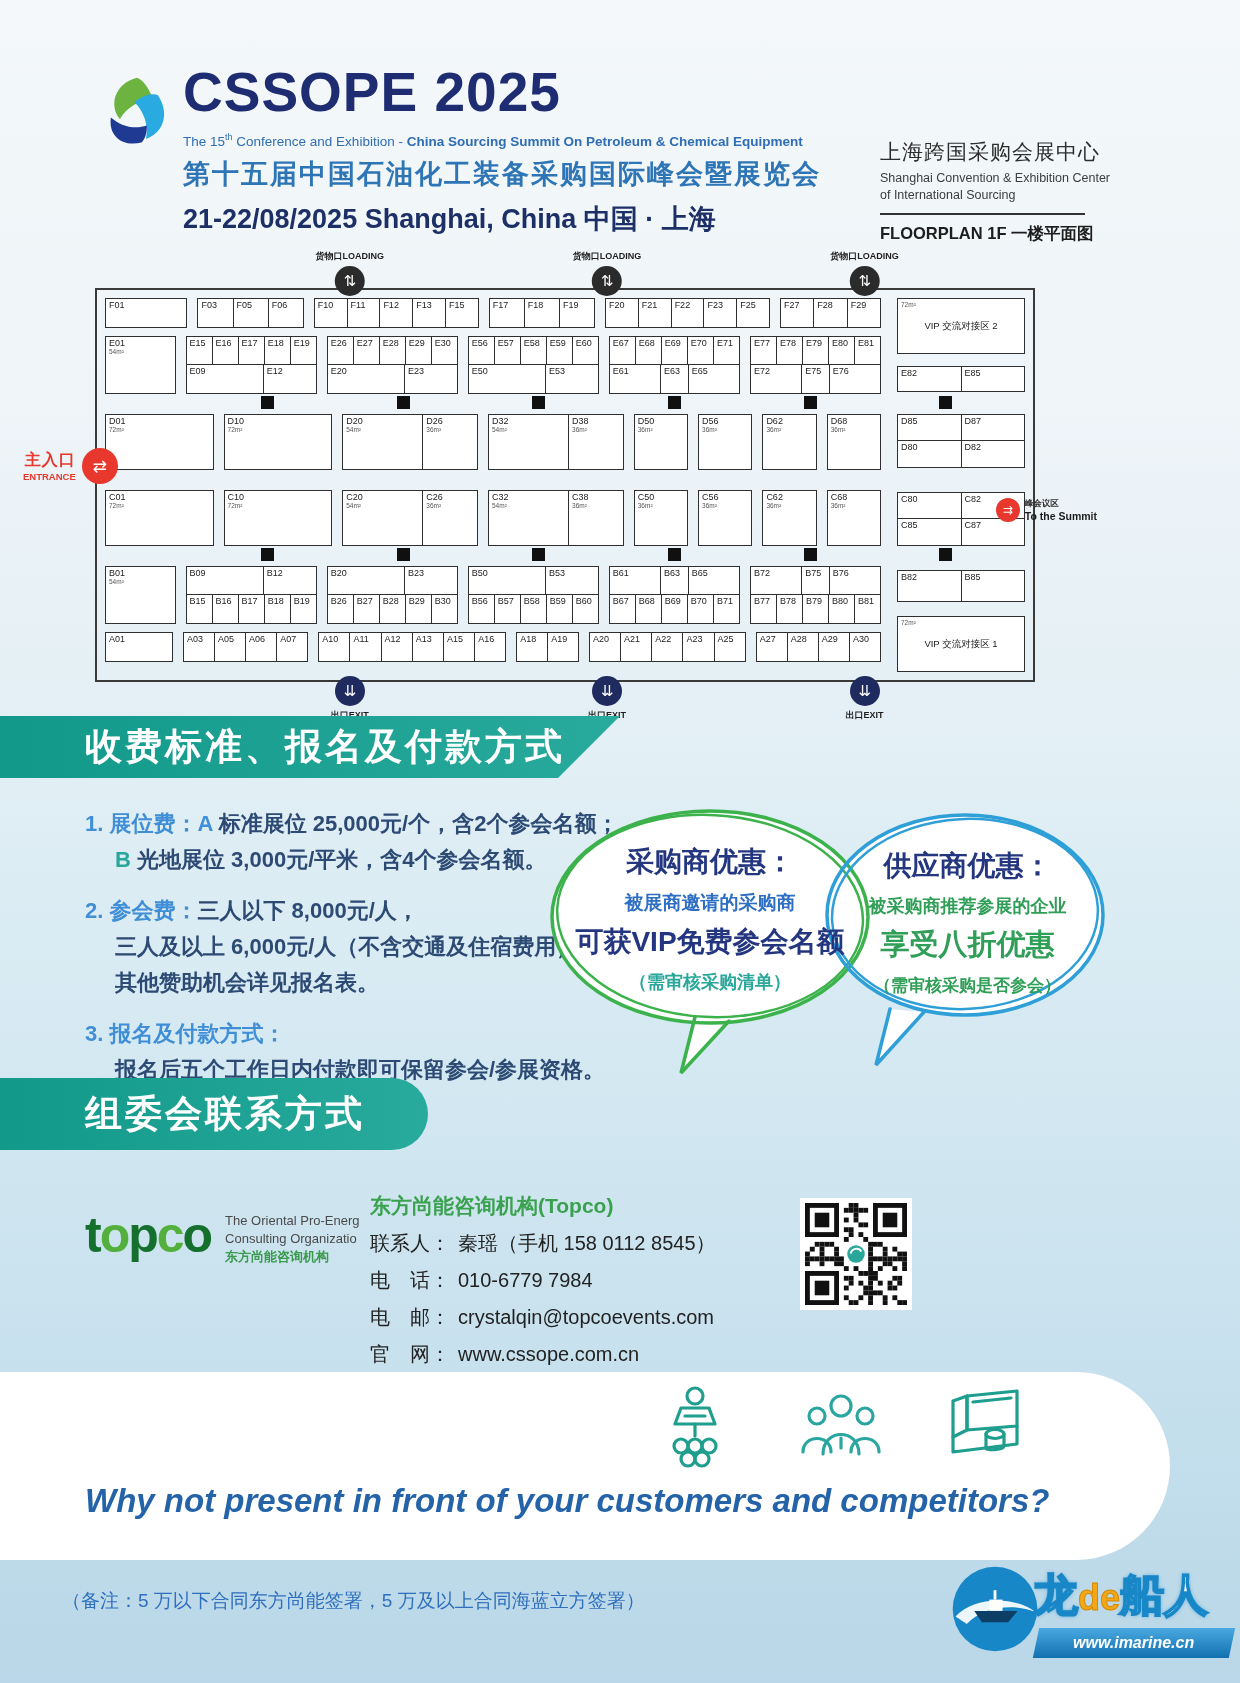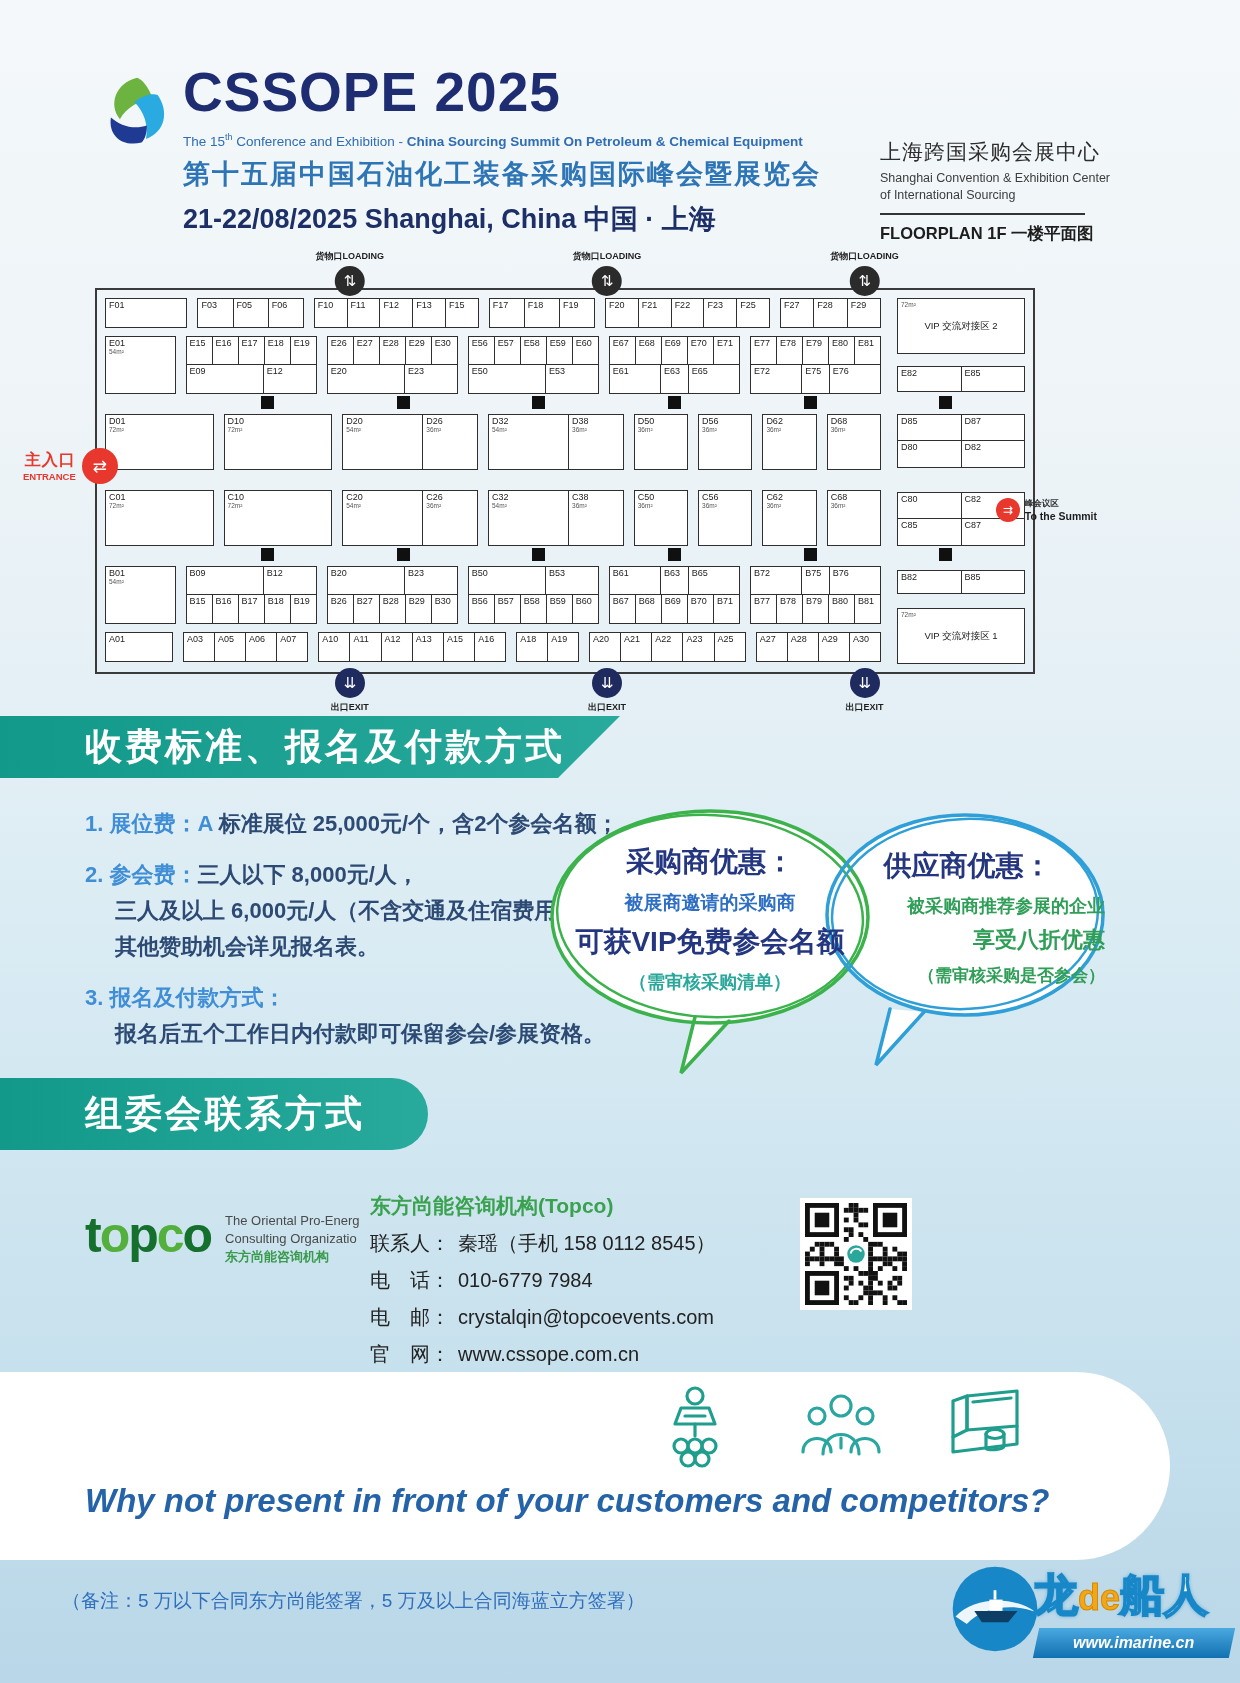--- a/index.html
+++ b/index.html
@@ -84,22 +84,22 @@
   .bubbles{position:absolute;top:795px;left:545px;width:575px;height:300px;}
   .bubbles svg{position:absolute;left:0;top:0;}
   .bubble-txt{position:absolute;text-align:center;}
   .bt-green{left:15px;top:48px;width:300px;}
   .bt-blue{left:285px;top:52px;width:275px;}
   .bub-title{font-size:28px;font-weight:bold;color:#23367f;}
   .bub-l1{margin-top:9px;font-size:19px;font-weight:bold;}
   .bub-l2{margin-top:7px;font-size:28px;font-weight:bold;}
   .bub-l3{margin-top:9px;font-size:18px;font-weight:bold;}
   .bt-green .bub-l1{color:#2e6fc4;} .bt-green .bub-l2{color:#23367f;} .bt-green .bub-l3{color:#2aa79b;}
-  .bt-blue .bub-l1,.bt-blue .bub-l2,.bt-blue .bub-l3{color:var(--green-text);text-align:right;}
-  .bt-blue .bub-l1{font-size:18px;} .bt-blue .bub-l2{font-size:22px;font-family:Liberation Serif, serif;} .bt-blue .bub-l3{font-size:17px;}
+  .bt-blue .bub-l1,.bt-blue .bub-l2,.bt-blue .bub-l3{color:var(--green-text);}
+  .bt-blue .bub-l1{font-size:18px;} .bt-blue .bub-l2{font-size:29px;font-family:Liberation Serif, serif;} .bt-blue .bub-l3{font-size:17px;}
 
   
   .contact{position:absolute;top:1192px;left:85px;width:1060px;height:170px;}
   .topco{position:absolute;left:0;top:18px;display:flex;align-items:flex-start;}
   .topco-word{font-size:50px;font-weight:bold;letter-spacing:-2px;line-height:1;}
   .topco-word .dk{color:#156f2d;} .topco-word .lt{color:#53b03c;}
   .topco-sub{margin-left:14px;margin-top:2px;font-size:13px;line-height:1.4;color:#4a4a4a;}
   .topco-sub .cn{color:#3a9a4d;font-weight:bold;}
   .contact-info{position:absolute;left:285px;top:0;}
   .contact-org{font-size:21px;color:#3aa14f;font-weight:bold;}
@@ -829,21 +829,21 @@
             </div>
             <div class="fp-subrow">
               <div class="fp-cell">
                 <div class="fp-lab">C85</div>
               </div>
               <div class="fp-cell">
                 <div class="fp-lab">C87</div>
               </div>
             </div>
           </div>
-          <div class="fp-block" style="display: flex; height: 24px; margin-top: 24px; flex: 0 0 auto;">
+          <div class="fp-block" style="display: flex; height: 32px; margin-top: 24px; flex: 0 0 auto;">
             <div class="fp-subrow">
               <div class="fp-cell">
                 <div class="fp-lab">B82</div>
               </div>
               <div class="fp-cell">
                 <div class="fp-lab">B85</div>
               </div>
             </div>
           </div>
           <div class="fp-vip" style="height: 56px; margin-top: 14px; flex: 0 0 auto;">
@@ -901,20 +901,21 @@
         <div class="fp-pillar" style="left: 61%; top: 258px;"></div>
         <div class="fp-pillar" style="left: 75.5%; top: 258px;"></div>
         <div class="fp-pillar" style="left: 90%; top: 258px;"></div>
       </div>
   </div>
 
   <div class="banner banner1">收费标准、报名及付款方式</div>
   <div class="fees" id="fees">
       <div class="fee-item">
         <div class="fee-line"><span class="fee-label">1. 展位费：</span><span class="fee-lead-blue">A</span><span class="fee-text"> 标准展位 25,000元/个，含2个参会名额；</span></div>
+        <div class="fee-line cont"><span class="fee-lead-teal">B</span><span class="fee-text"> 光地展位 3,000元/平米，含4个参会名额。</span></div>
       </div>
       <div class="fee-item">
         <div class="fee-line"><span class="fee-label">2. 参会费：</span><span class="fee-text">三人以下 8,000元/人，</span></div>
         <div class="fee-line cont"><span class="fee-text">三人及以上 6,000元/人（不含交通及住宿费用）。</span></div>
         <div class="fee-line cont"><span class="fee-text">其他赞助机会详见报名表。</span></div>
       </div>
       <div class="fee-item">
         <div class="fee-line"><span class="fee-label">3. 报名及付款方式：</span></div>
         <div class="fee-line cont"><span class="fee-text">报名后五个工作日内付款即可保留参会/参展资格。</span></div>
       </div>

